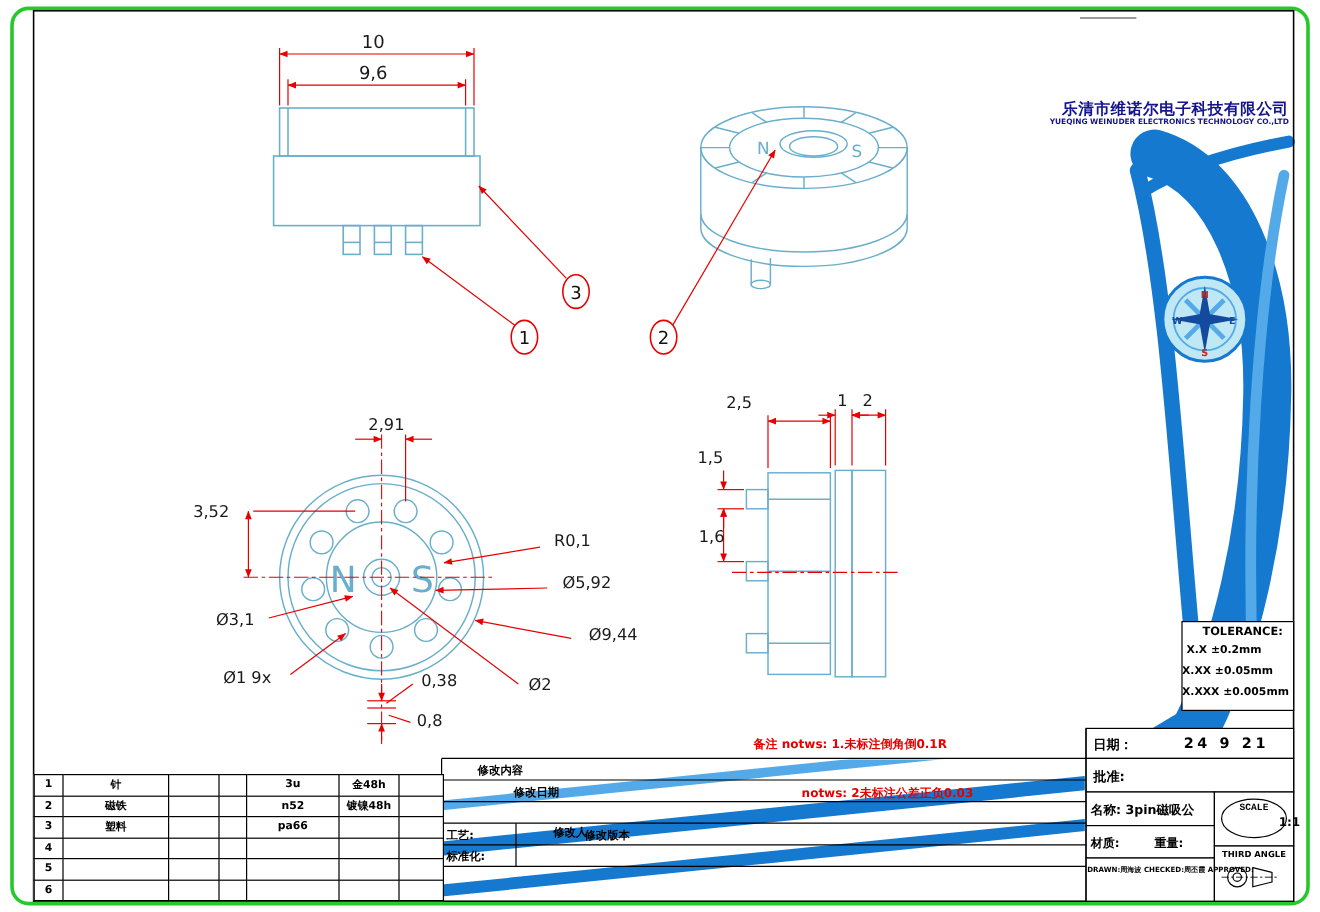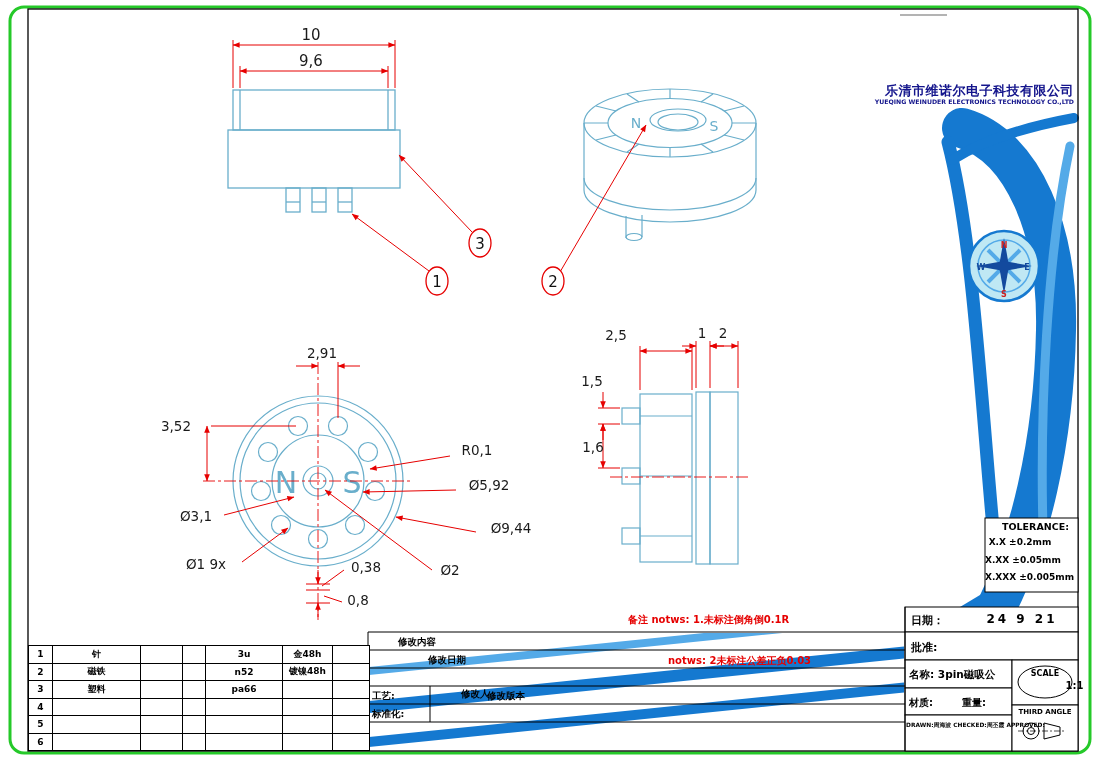--- a/index.html
+++ b/index.html
@@ -267,21 +267,21 @@
 <div class="abs b tb ctr" style="left:968px;top:612px;width:108px;font-size:12px;letter-spacing:3px;">24 9 21</div>
 <div class="abs b tb" style="left:911px;top:640px;font-size:11px;">批准:</div>
 <div class="abs b tb navy" style="left:909px;top:668px;font-size:10.5px;">名称: 3pin磁吸公</div>
 <div class="abs b tb" style="left:909px;top:696px;font-size:10px;">材质:</div>
 <div class="abs b tb" style="left:962px;top:696px;font-size:10px;">重量:</div>
 <div class="abs b tb" style="left:906px;top:721px;width:106px;font-size:5.9px;">
   <span>DRAWN:周海波</span>
   <span>CHECKED:周丕霞</span>
   <span>APPROVED:</span>
 </div>
-<div class="abs b tb ctr" style="left:1012px;top:669px;width:66px;font-size:8px;">SCALE</div>
+<div class="abs b tb ctr" style="left:1012px;top:669px;width:66px;font-size:8px;font-family:Liberation Mono, monospace;">SCALE</div>
 <div class="abs b tb ctr" style="left:1012px;top:680px;width:55px;font-size:10px;padding-left:35px;">1:1</div>
 <div class="abs b tb ctr" style="left:1012px;top:708px;width:66px;font-size:7px;">THIRD ANGLE</div>
 
 <div class="abs b red" style="left:628px;top:613px;font-size:10px;white-space:nowrap;">备注  notws: 1.未标注倒角倒0.1R</div>
 <div class="abs b red" style="left:668px;top:654px;font-size:10px;white-space:nowrap;">notws: 2未标注公差正负0.03</div>
 
 <div class="rev" style="left:398px;top:636px;">修改内容</div>
 <div class="rev" style="left:428px;top:654px;">修改日期</div>
 <div class="rev" style="left:461px;top:672px;margin-top:16px;">修改人</div>
 <div class="rev" style="left:372px;top:690px;">工艺:</div>

